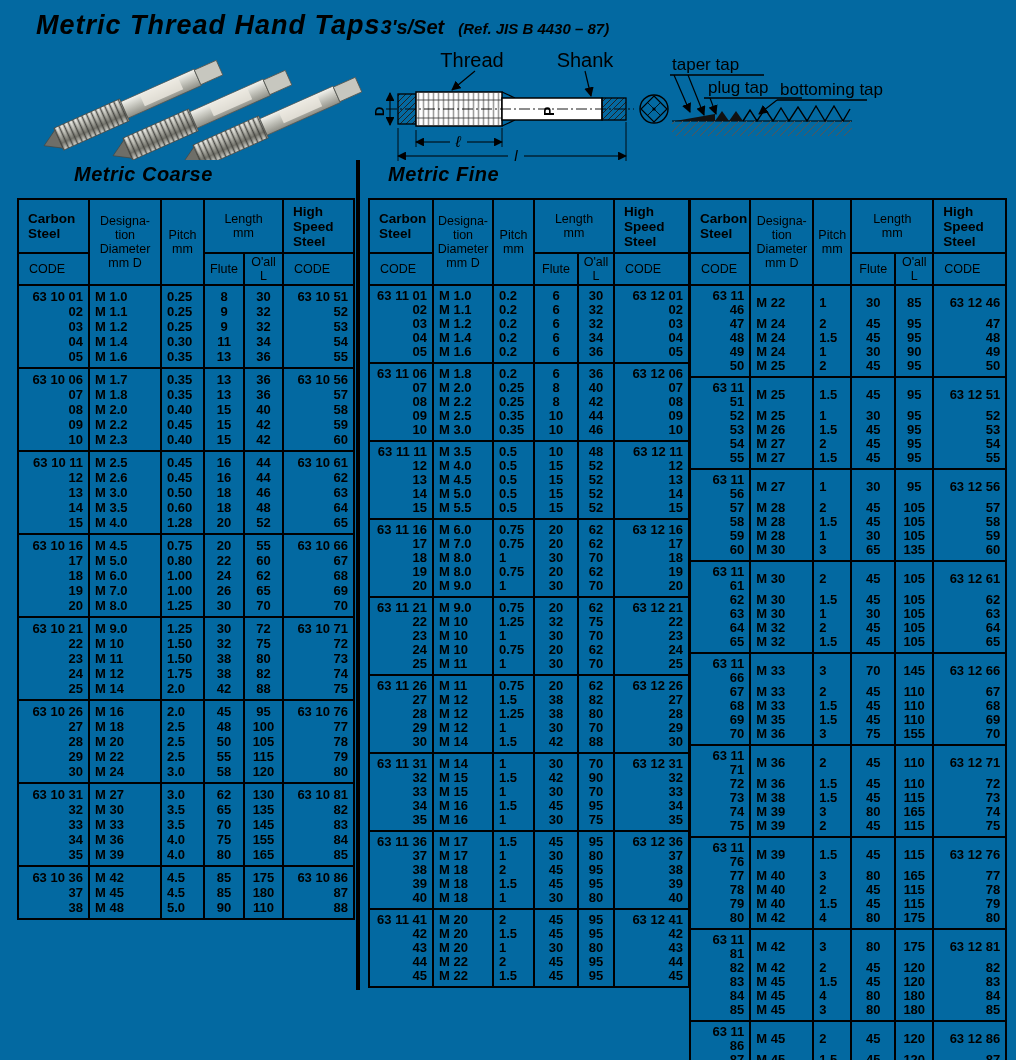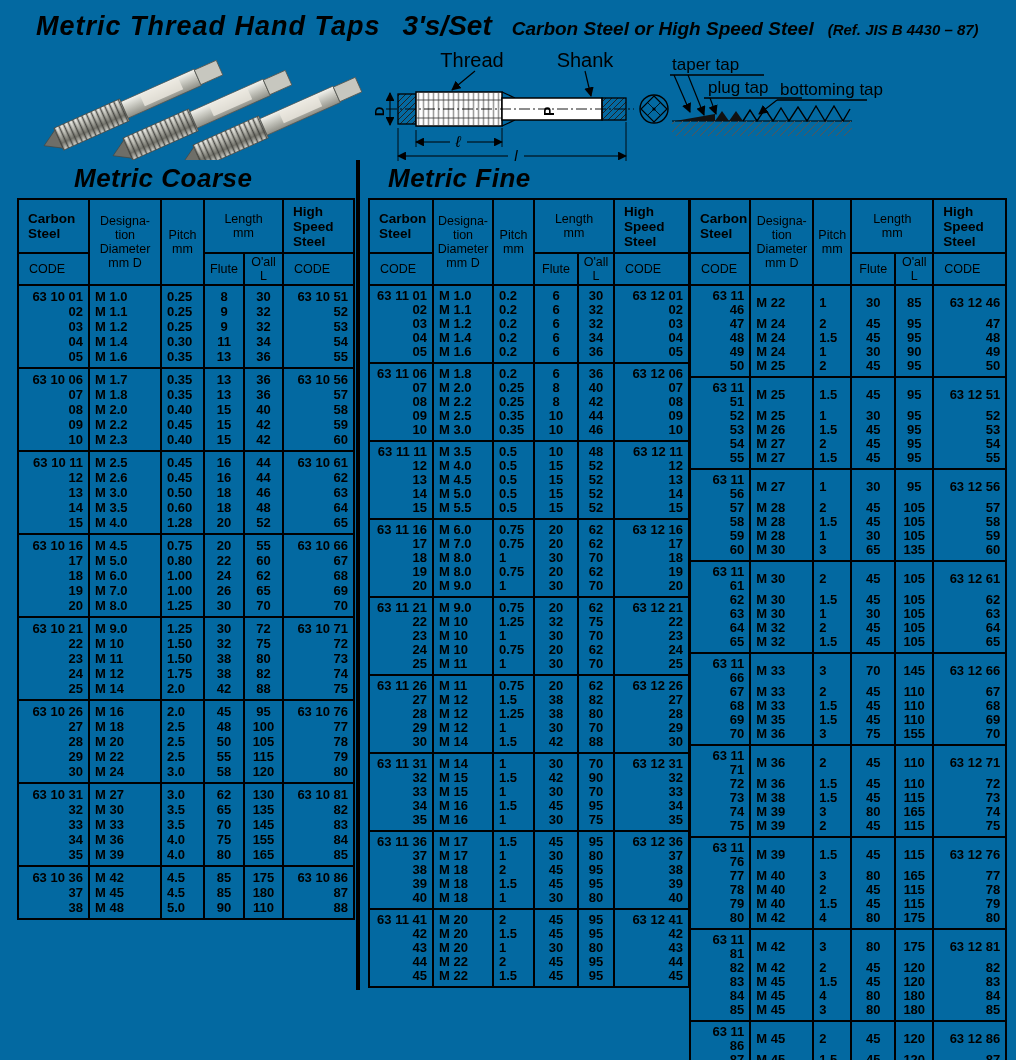--- a/index.html
+++ b/index.html
@@ -2,33 +2,33 @@
 <html><head>
 <meta charset="utf-8">
 <style>
   html,body{margin:0;padding:0;background:#fff;}
   #page{position:relative;width:1016px;height:1060px;background:#0369a1;overflow:hidden;
         font-family:"Liberation Sans",sans-serif;color:#000;}
 
   
   #title-row{position:absolute;left:36px;top:10px;display:flex;align-items:baseline;white-space:nowrap;}
   #title-row .t-main{font-size:27px;font-weight:bold;font-style:italic;letter-spacing:1px;}
-  #title-row .t-set{font-size:28px;font-weight:bold;font-style:italic;margin-left:22px;}
+  #title-row .t-set{font-size:20px;font-weight:bold;font-style:italic;}
   #title-row .t-sub{font-size:19px;font-weight:bold;font-style:italic;margin-left:20px;}
   #title-row .t-ref{font-size:15px;font-weight:bold;font-style:italic;margin-left:14px;}
 
   
   .fig{position:absolute;}
   #fig-photo{left:12px;top:46px;}
   #fig-diagram{left:372px;top:50px;}
   #fig-sketch{left:660px;top:48px;}
   svg text{font-family:"Liberation Sans",sans-serif;}
 
   
-  .section-title{position:absolute;font-size:26px;font-weight:bold;font-style:italic;letter-spacing:.5px;}
+  .section-title{position:absolute;font-size:20px;font-weight:bold;font-style:italic;letter-spacing:.5px;}
   #coarse-title{left:74px;top:163px;}
   #fine-title{left:388px;top:163px;}
   #section-divider{position:absolute;left:356px;top:160px;width:4px;height:830px;background:#000;}
 
   
   .tbl-wrap{position:absolute;}
   #coarse-wrap{left:17px;top:198px;}
   #fineL-wrap{left:368px;top:198px;}
   #fineR-wrap{left:689px;top:198px;}
 
@@ -55,21 +55,20 @@
   td.c5{text-align:right;padding-right:9px;}
 </style>
 </head>
 <body>
 
 <div id="page">
 
   <div id="title-row">
     <span class="t-main">Metric Thread Hand Taps</span>
     <span class="t-set">3's/Set</span>
-    <span class="t-sub">Carbon Steel or  High Speed Steel</span>
     <span class="t-ref">(Ref. JIS B 4430 – 87)</span>
   </div>
 
   <svg id="fig-photo" class="fig" width="355" height="114" viewBox="0 0 355 114">
     <defs>
       <linearGradient id="mg" x1="0" y1="0" x2="0" y2="1">
         <stop offset="0" stop-color="#efefe9"></stop>
           <stop offset="0.35" stop-color="#b9b9b1"></stop>
         <stop offset="0.7" stop-color="#75756d"></stop>
           <stop offset="1" stop-color="#d6d6cf"></stop>

